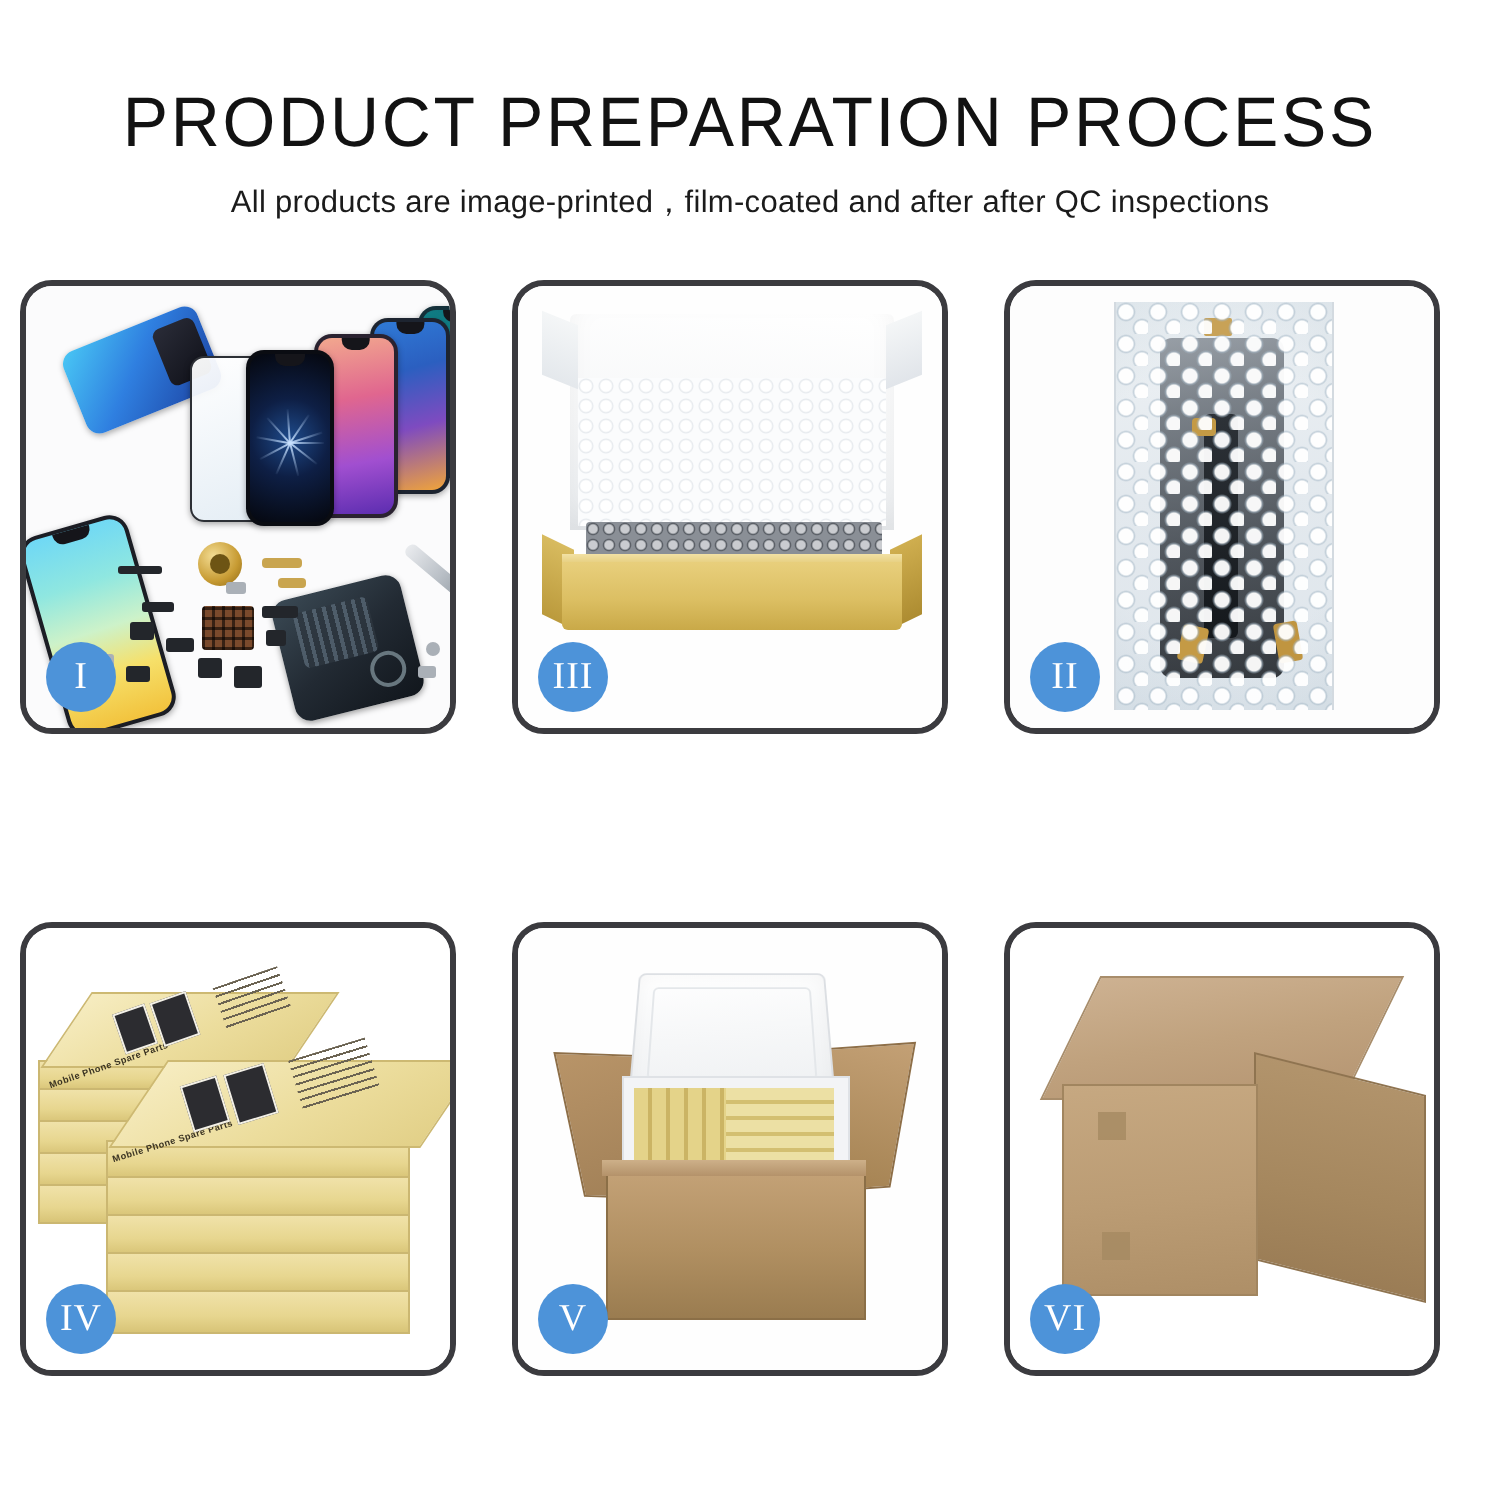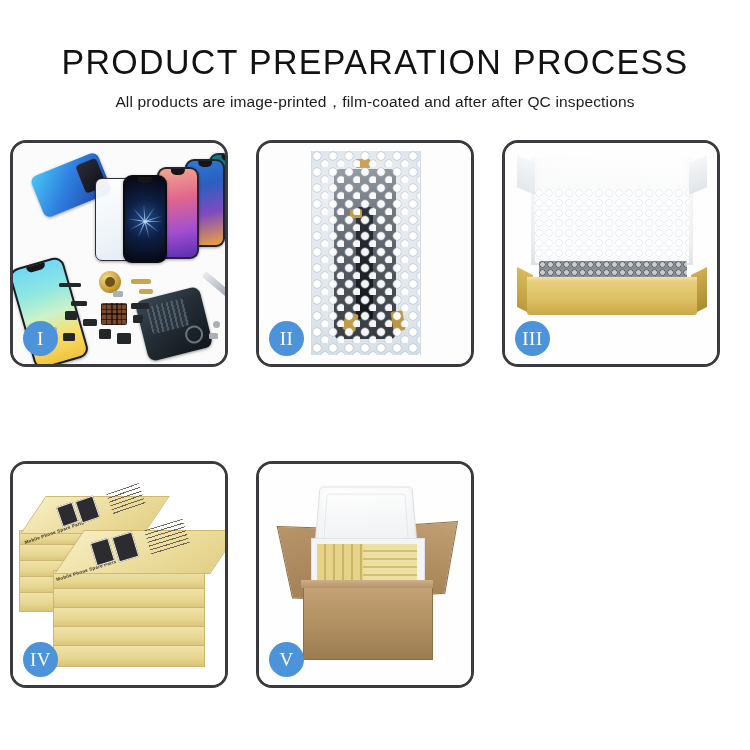--- a/index.html
+++ b/index.html
@@ -500,46 +500,46 @@
       <div class="part dark" style="left:118px; top:160px; width:18px; height:6px;"></div>
       <div class="part dark" style="left:120px; top:172px; width:10px; height:8px;"></div>
       <div class="part silver" style="left:196px; top:190px; width:9px; height:6px;"></div>
       <div class="part silver" style="left:200px; top:178px; width:7px; height:7px; border-radius:50%;"></div>
     </div>
     <div class="badge">I</div>
   </div>
 
   <div class="panel">
     <div class="panel-stage">
+      <div class="p3-bg"></div>
+      <div class="p3-lid"></div>
+      <div class="p3-foam"></div>
+      <div class="p3-grey"></div>
+      <div class="p3-boxleft"></div>
+      <div class="p3-boxright"></div>
+      <div class="p3-rim"></div>
+      <div class="p3-boxfront"></div>
+    </div>
+    <div class="badge">III</div>
+  </div>
+
+  <div class="panel">
+    <div class="panel-stage">
       <div class="p2-bg"></div>
       <div class="p2-bag">
         <div class="p2-item"></div>
         <div class="p2-flexstrip"></div>
         <div class="p2-gold1"></div>
         <div class="p2-gold2"></div>
         <div class="p2-gold3"></div>
         <div class="p2-tape"></div>
         <div class="p2-bubbles"></div>
       </div>
     </div>
     <div class="badge">II</div>
-  </div>
-
-  <div class="panel">
-    <div class="panel-stage">
-      <div class="p3-bg"></div>
-      <div class="p3-lid"></div>
-      <div class="p3-foam"></div>
-      <div class="p3-grey"></div>
-      <div class="p3-boxleft"></div>
-      <div class="p3-boxright"></div>
-      <div class="p3-rim"></div>
-      <div class="p3-boxfront"></div>
-    </div>
-    <div class="badge">III</div>
   </div>
 
   <div class="panel">
     <div class="panel-stage">
       <div class="p4-bg"></div>
       <div class="p4-stack">
 
         <div class="p4-box" style="left:4px;  top:52px;  width:112px; height:14px;"></div>
         <div class="p4-box" style="left:4px;  top:66px;  width:112px; height:16px;"></div>
         <div class="p4-box" style="left:4px;  top:82px;  width:112px; height:16px;"></div>
@@ -576,14 +576,25 @@
       <div class="p5-foamlid"></div>
       <div class="p5-inner"></div>
       <div class="p5-content"></div>
       <div class="p5-content2"></div>
       <div class="p5-rim"></div>
       <div class="p5-boxfront"></div>
     </div>
     <div class="badge">V</div>
   </div>
 
+  <div class="panel">
+    <div class="panel-stage">
+      <div class="p6-bg"></div>
+      <div class="p6-top"></div>
+      <div class="p6-side"></div>
+      <div class="p6-front"></div>
+      <div class="p6-tape1"></div>
+      <div class="p6-tape2"></div>
+    </div>
+    <div class="badge">VI</div>
+  </div>
 
 </div>
 
 </body></html>

